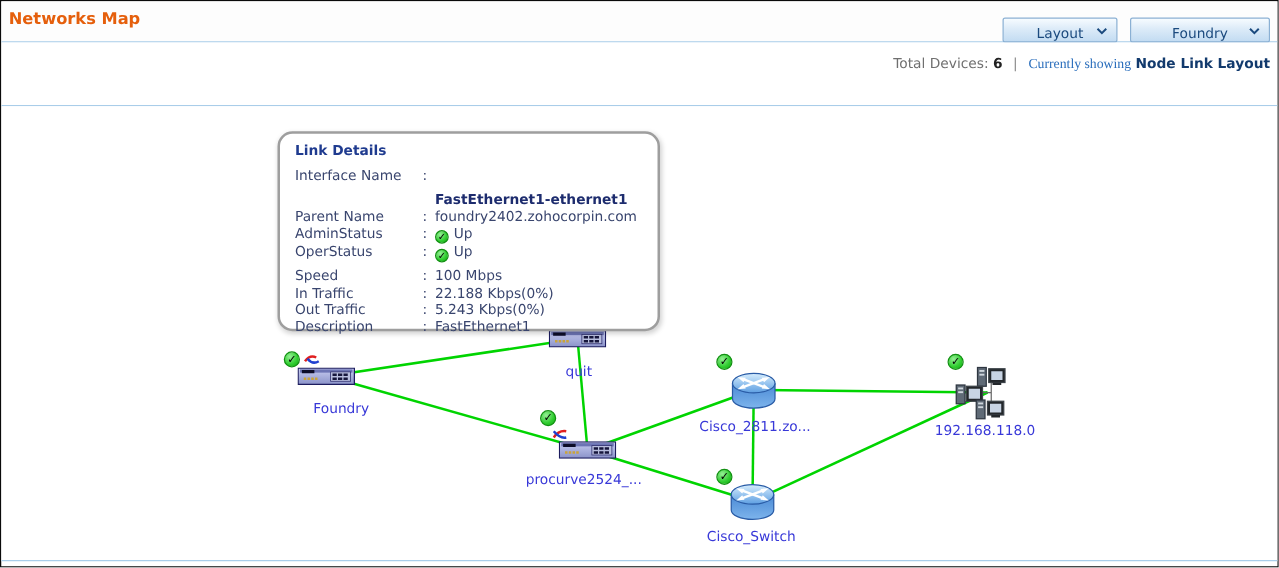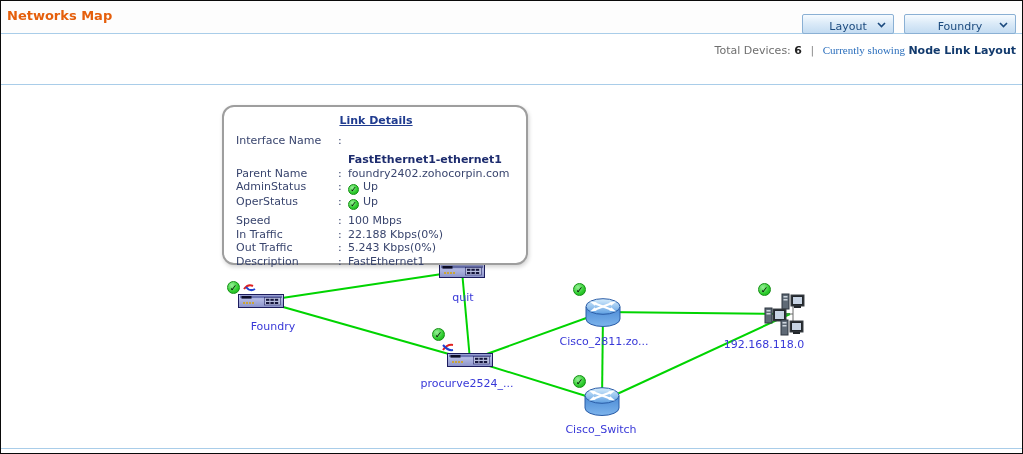--- a/index.html
+++ b/index.html
@@ -64,22 +64,22 @@
   }
   .mini-type { position:absolute; z-index:3; }
   
   #link-popup {
     position:absolute; z-index:5; left:221px; top:20px; width:306px; height:160px;
     background:#fff; border:2px solid #9e9e9e; border-radius:12px;
     box-shadow:1px 2px 4px rgba(0,0,0,0.18); padding:7px 10px 0 12px;
     font-size:11px; color:#39456e;
   }
   #link-popup h3 {
-    text-align:center; font-size:11px; color:#1f3b8f;
-    text-decoration:underline; margin-bottom:7px;
+    text-align:left; font-size:11px; color:#1f3b8f;
+    margin-bottom:7px;
   }
   .lp-row { display:flex; line-height:13.5px; }
   .lp-label { width:102px; flex:none; }
   .lp-colon { width:10px; flex:none; }
   .lp-value { white-space:nowrap; }
   .lp-bold .lp-value { font-weight:bold; color:#1d2c6e;margin-top:19px; }
   .lp-gap { margin-top:4px; }
   .lp-up {
     display:inline-block; width:11px; height:11px; border-radius:50%;
     background:radial-gradient(circle at 35% 30%, #96f096, #2ecc2e 60%, #17a517);
@@ -268,21 +268,21 @@
       <rect x="10" y="17" width="13" height="12" fill="#23272b" stroke="#3c4248"></rect>
       <rect x="12" y="19" width="9" height="8" fill="#c8d4e4"></rect>
 
       <rect x="18" y="28" width="7" height="15" fill="#5f6a76" stroke="#2e3640"></rect>
       <rect x="19.5" y="30" width="4" height="1.5" fill="#cfd6dd"></rect>
         <rect x="19.5" y="33" width="4" height="1.5" fill="#cfd6dd"></rect>
       <rect x="27" y="29" width="13" height="11" fill="#23272b" stroke="#3c4248"></rect>
       <rect x="29" y="31" width="9" height="7" fill="#c8d4e4"></rect>
       <rect x="30" y="40" width="7" height="2" fill="#23272b"></rect>
     </svg>
-    <div class="node-label" style="left:763px;top:253px">192.168.118.0</div>
+    <div class="node-label" style="left:787px;top:253px">192.168.118.0</div>
 
     <div id="link-popup">
       <h3>Link Details</h3>
 
       <div class="lp-row lp-bold">
         <span class="lp-label">Interface Name</span>
         <span class="lp-colon">:</span>
         <span class="lp-value">FastEthernet1-ethernet1</span>
       </div>
       <div class="lp-row">

